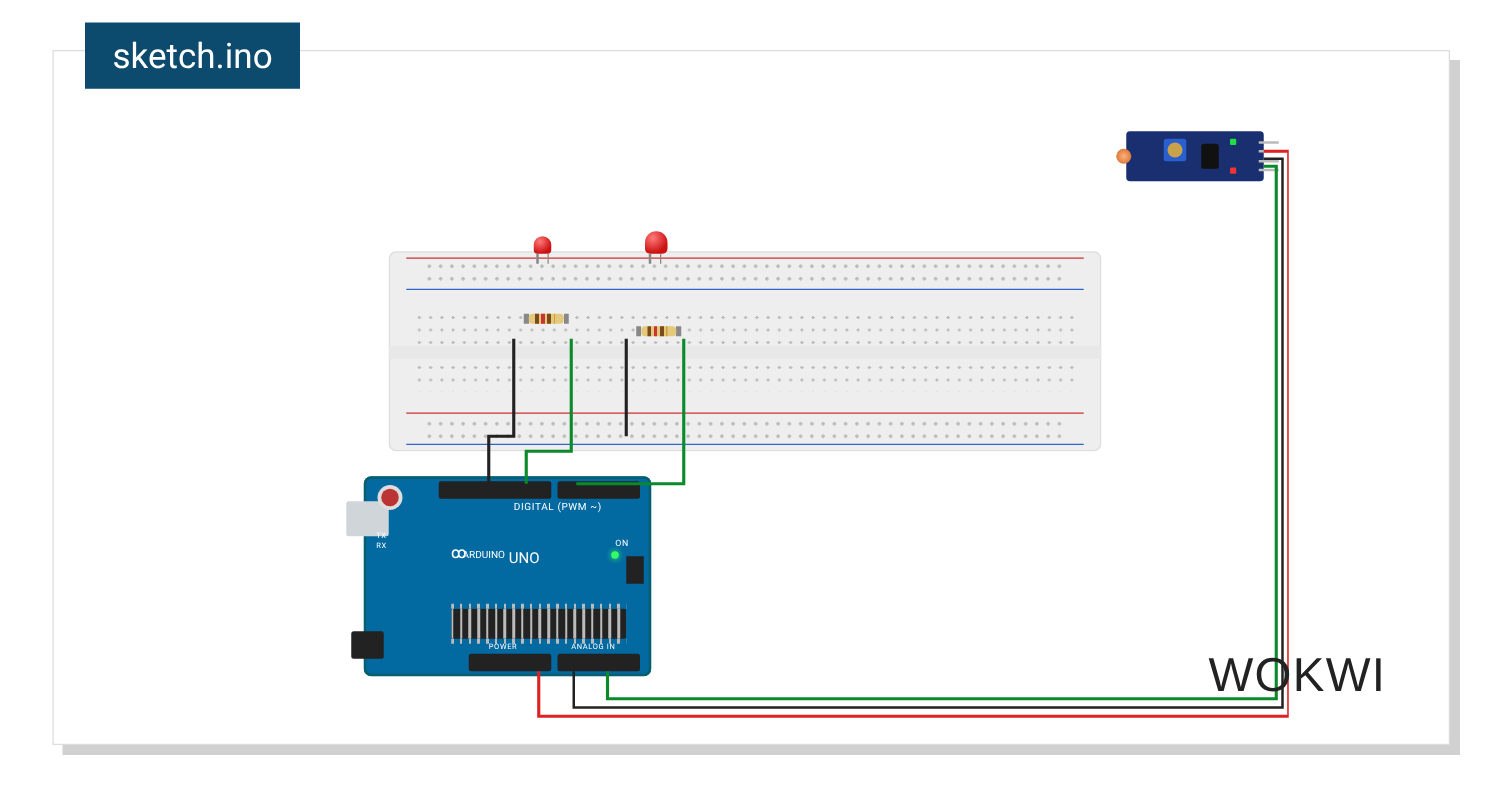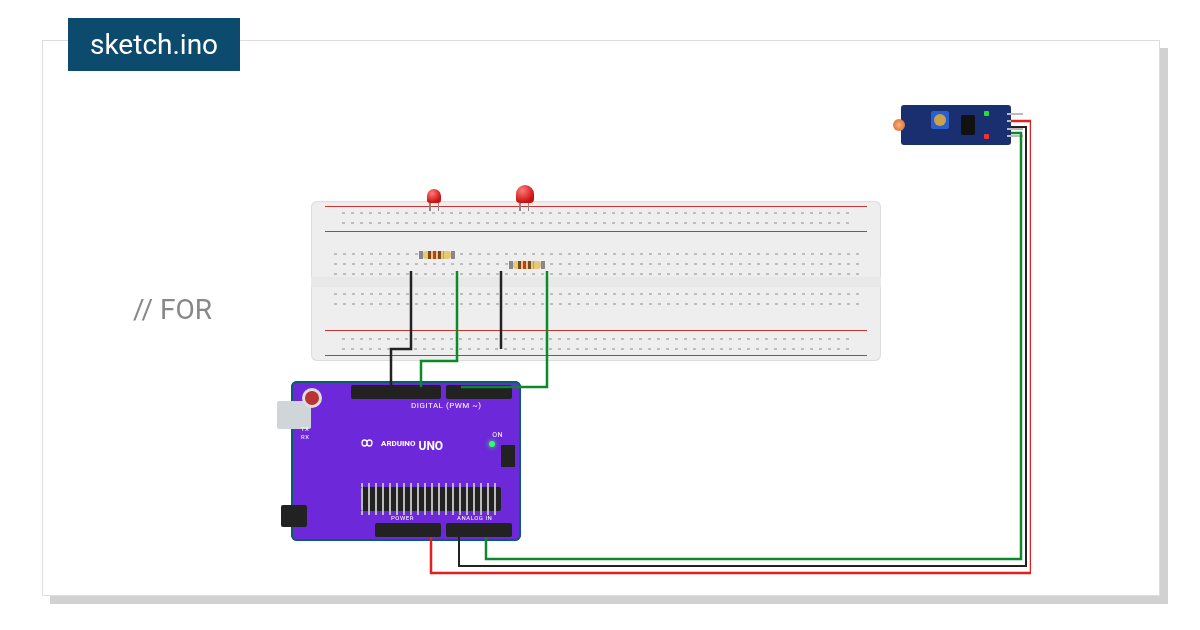--- a/index.html
+++ b/index.html
@@ -142,21 +142,21 @@
     background: linear-gradient(90deg, #7a4a1a 0 3px, transparent 3px 5px, #c33 5px 8px, transparent 8px 10px, #7a4a1a 10px 13px, transparent 13px 15px, #caa23a 15px 16px);
   }
 
   
   .arduino {
     position: absolute;
     left: -20px;
     top: 270px;
     width: 230px;
     height: 160px;
-    background: #6d28d9;
+    background: #0369a1;
     border-radius: 6px;
     box-shadow: inset 0 0 0 2px #095e6b;
   }
   .arduino .usb {
     position: absolute;
     left: -14px; top: 20px;
     width: 34px; height: 28px;
     background: #d0d5da;
     border-radius: 2px;
   }
@@ -205,22 +205,22 @@
   .arduino .label {
     position: absolute;
     color: #fff;
     font-size: 8px;
     letter-spacing: 0.5px;
   }
   .arduino .uno-label {
     position: absolute;
     color: #fff;
     font-size: 12px;
-    font-weight: 700;
-    top: 58px; left: 90px;
+    font-weight: 400;
+    top: 58px; left: 79px;
   }
   .arduino .infinity {
     position: absolute;
     top: 56px; left: 66px;
     width: 20px; height: 12px;
   }
   .arduino .on-led {
     position: absolute;
     top: 60px; right: 26px;
     width: 6px; height: 6px;
@@ -293,21 +293,20 @@
     width: 100%; height: 100%;
     pointer-events: none;
   }
 </style>
 </head>
 <body>
 
 <div class="card">
 
   <div class="code">
-    <div>// FOR</div>
     <div style="height:68px"></div>
     
     
     
   </div>
 
   <div class="circuit">
 
     <div class="breadboard">
       <div class="rail-line rail-red" style="top:5px"></div>
@@ -390,17 +389,18 @@
 
       <path d="M 700 22 L 710 22 L 710 448 L 175 448 L 175 426" stroke="#0a8a2a" stroke-width="2.5" fill="none"></path>
 
       <path d="M 700 10 L 720 10 L 720 462 L 120 462 L 120 426" stroke="#d22" stroke-width="2.5" fill="none"></path>
 
       <path d="M 700 16 L 715 16 L 715 455 L 148 455 L 148 426" stroke="#222" stroke-width="2" fill="none"></path>
     </svg>
 
   </div>
 
+  <div class="logo">WOKWI</div>
 </div>
 
 <div class="tab">
   <span>sketch.ino</span>
 </div>
 
 </body></html>

